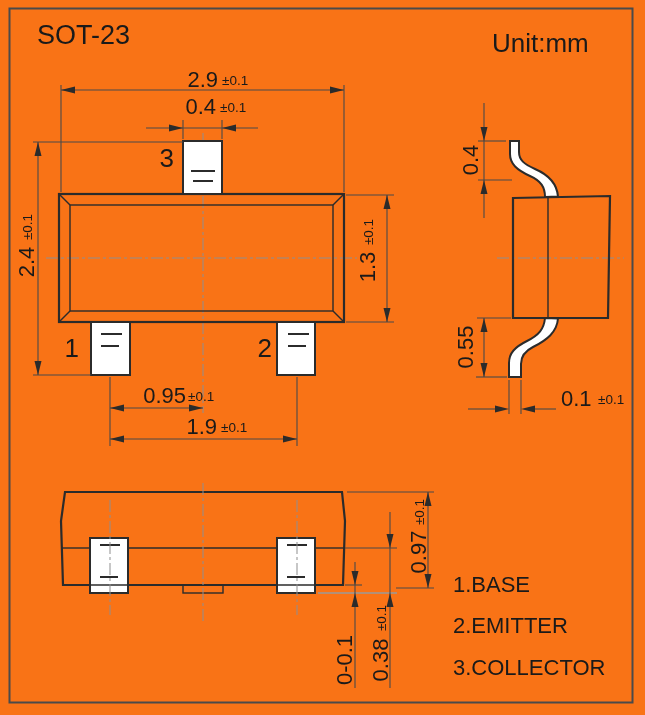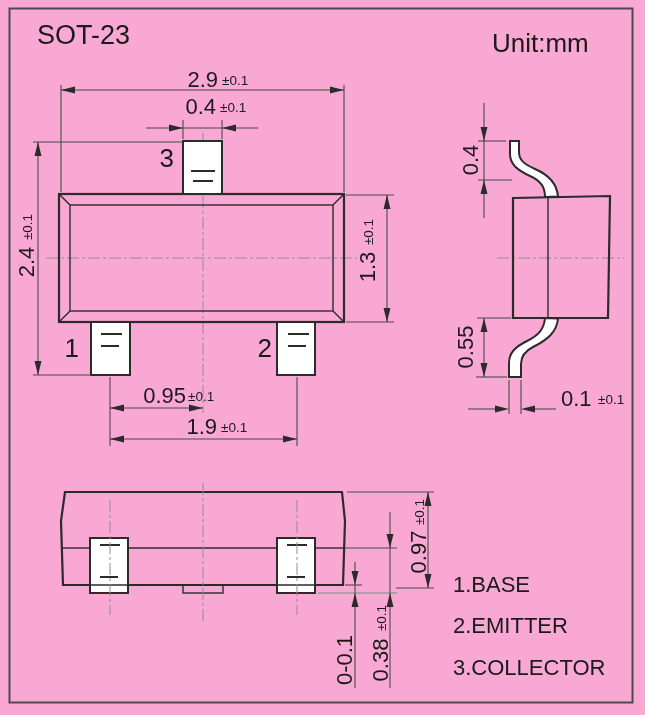--- a/index.html
+++ b/index.html
@@ -1,16 +1,16 @@
 <!DOCTYPE html>
 <html><head>
 <meta charset="utf-8">
 <style>
   html,body{margin:0;padding:0;background:#fff;}
-  .page{position:relative;width:645px;height:715px;background:#f9a8d4;overflow:hidden;}
+  .page{position:relative;width:645px;height:715px;background:#f97316;overflow:hidden;}
   svg{position:absolute;left:0;top:0;}
   text{font-family:"Liberation Sans","DejaVu Sans",sans-serif;fill:#1a1a1a;}
   .t-title{font-size:27px;}
   .t-unit{font-size:26px;}
   .t-dim{font-size:22px;}
   .t-tol{font-size:13.5px;}
   .t-pin{font-size:26px;}
   .t-note{font-size:22px;}
   .outline{fill:none;stroke:#2b2b2b;stroke-width:2.2;}
   .outline-thin{fill:none;stroke:#2b2b2b;stroke-width:1.4;}

